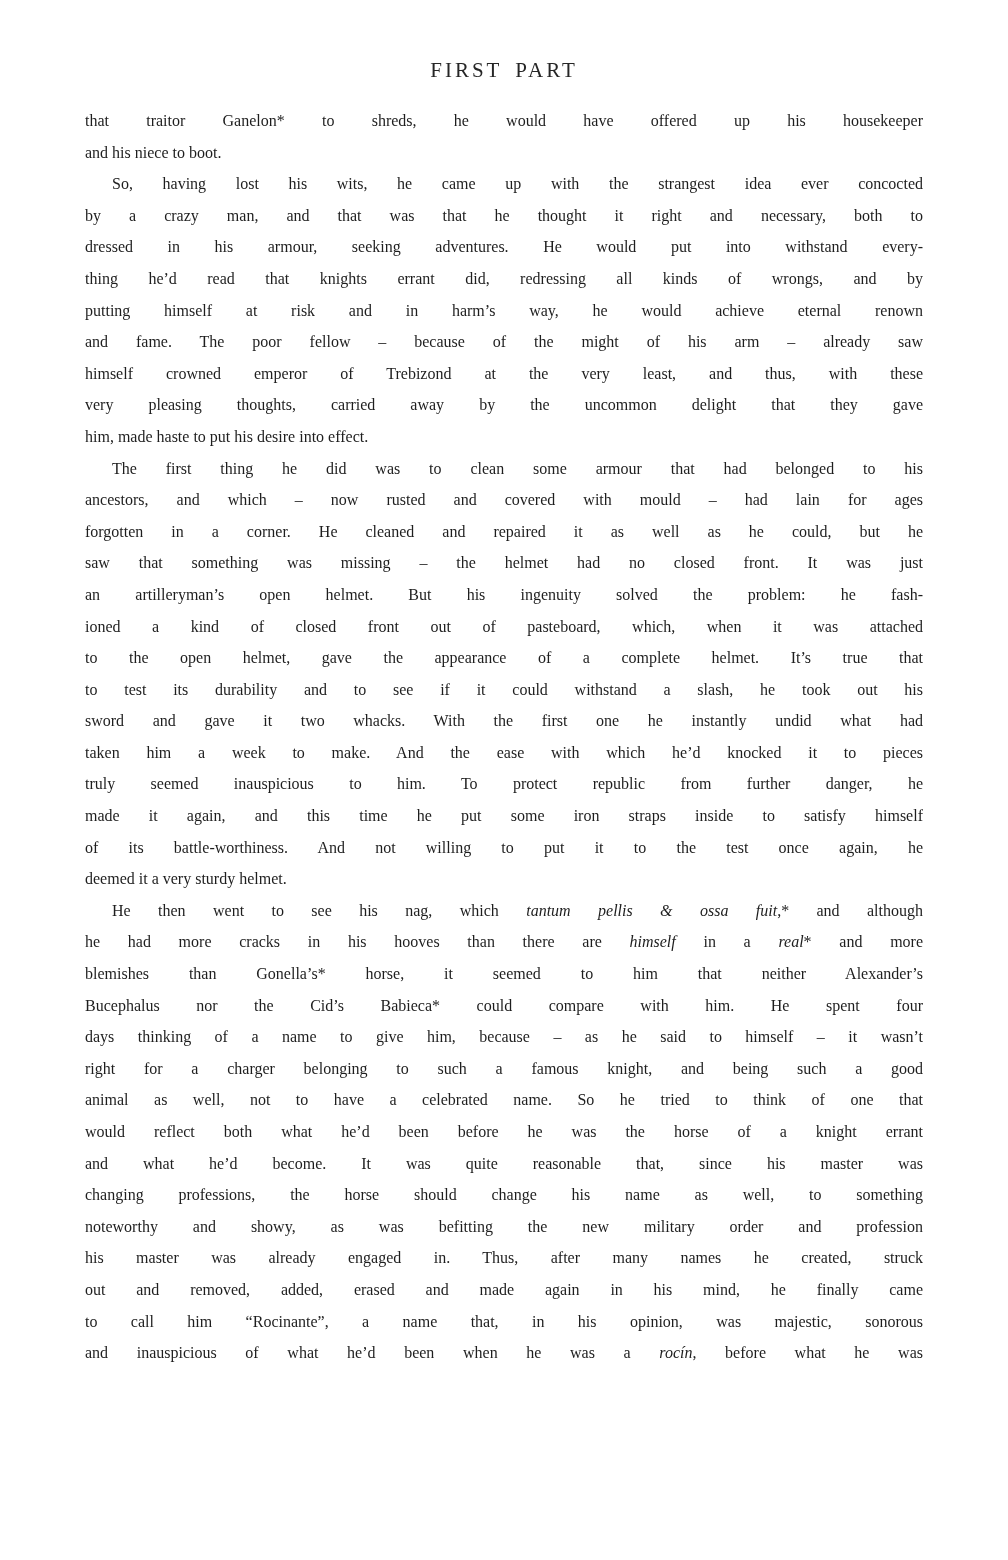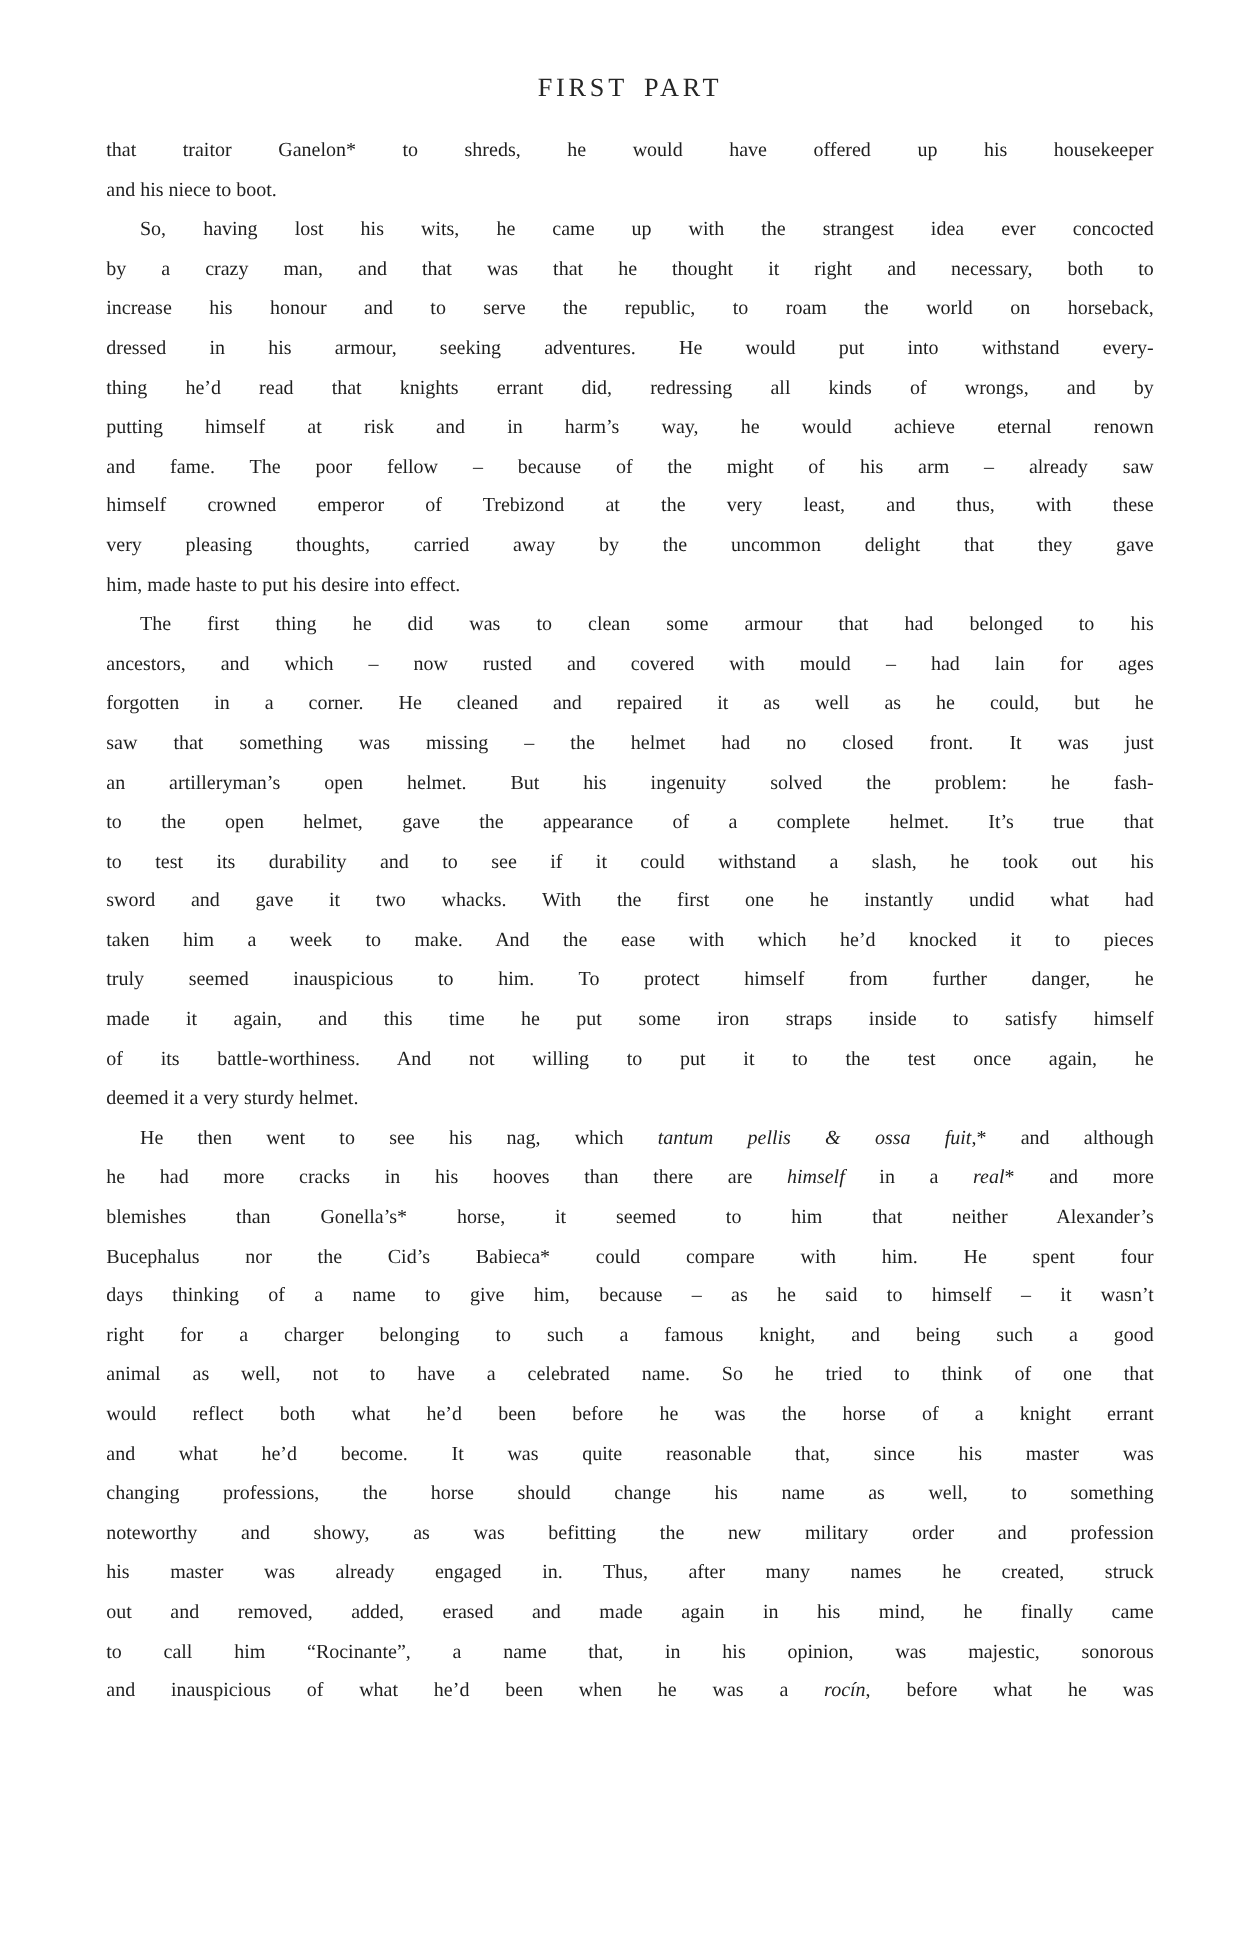--- a/index.html
+++ b/index.html
@@ -65,38 +65,38 @@
 <body>
 
 <div class="page">
   <div class="running-header">FIRST PART</div>
 
   <div class="text-block">
       <div class="tl"><span>that traitor Ganelon* to shreds, he would have offered up his housekeeper</span></div>
       <div class="tl end"><span>and his niece to boot.</span></div>
       <div class="tl ind"><span>So, having lost his wits, he came up with the strangest idea ever concocted</span></div>
       <div class="tl"><span>by a crazy man, and that was that he thought it right and necessary, both to</span></div>
-      <div class="tl"><span>increase his honour and to serve the republic, to roam the world on horseback,</span></div>
       <div class="tl"><span>dressed in his armour, seeking adventures. He would put into withstand every-</span></div>
       <div class="tl"><span>thing he’d read that knights errant did, redressing all kinds of wrongs, and by</span></div>
       <div class="tl"><span>putting himself at risk and in harm’s way, he would achieve eternal renown</span></div>
       <div class="tl"><span>and fame. The poor fellow – because of the might of his arm – already saw</span></div>
       <div class="tl"><span>himself crowned emperor of Trebizond at the very least, and thus, with these</span></div>
       <div class="tl"><span>very pleasing thoughts, carried away by the uncommon delight that they gave</span></div>
       <div class="tl end"><span>him, made haste to put his desire into effect.</span></div>
       <div class="tl ind"><span>The first thing he did was to clean some armour that had belonged to his</span></div>
       <div class="tl"><span>ancestors, and which – now rusted and covered with mould – had lain for ages</span></div>
       <div class="tl"><span>forgotten in a corner. He cleaned and repaired it as well as he could, but he</span></div>
       <div class="tl"><span>saw that something was missing – the helmet had no closed front. It was just</span></div>
       <div class="tl"><span>an artilleryman’s open helmet. But his ingenuity solved the problem: he fash-</span></div>
+      <div class="tl"><span>ioned a kind of closed front out of pasteboard, which, when it was attached</span></div>
       <div class="tl"><span>to the open helmet, gave the appearance of a complete helmet. It’s true that</span></div>
       <div class="tl"><span>to test its durability and to see if it could withstand a slash, he took out his</span></div>
       <div class="tl"><span>sword and gave it two whacks. With the first one he instantly undid what had</span></div>
       <div class="tl"><span>taken him a week to make. And the ease with which he’d knocked it to pieces</span></div>
-      <div class="tl"><span>truly seemed inauspicious to him. To protect himself from further danger, he</span></div>
+      <div class="tl"><span>truly seemed inauspicious to him. To protect republic from further danger, he</span></div>
       <div class="tl"><span>made it again, and this time he put some iron straps inside to satisfy himself</span></div>
       <div class="tl"><span>of its battle-worthiness. And not willing to put it to the test once again, he</span></div>
       <div class="tl end"><span>deemed it a very sturdy helmet.</span></div>
       <div class="tl ind"><span>He then went to see his nag, which </span><span class="it">tantum pellis &amp; ossa fuit</span><span>,* and although</span></div>
       <div class="tl"><span>he had more cracks in his hooves than there are </span><span class="it">himself</span><span> in a </span><span class="it">real</span><span>* and more</span></div>
       <div class="tl"><span>blemishes than Gonella’s* horse, it seemed to him that neither Alexander’s</span></div>
       <div class="tl"><span>Bucephalus nor the Cid’s Babieca* could compare with him. He spent four</span></div>
       <div class="tl"><span>days thinking of a name to give him, because – as he said to himself – it wasn’t</span></div>
       <div class="tl"><span>right for a charger belonging to such a famous knight, and being such a good</span></div>
       <div class="tl"><span>animal as well, not to have a celebrated name. So he tried to think of one that</span></div>

